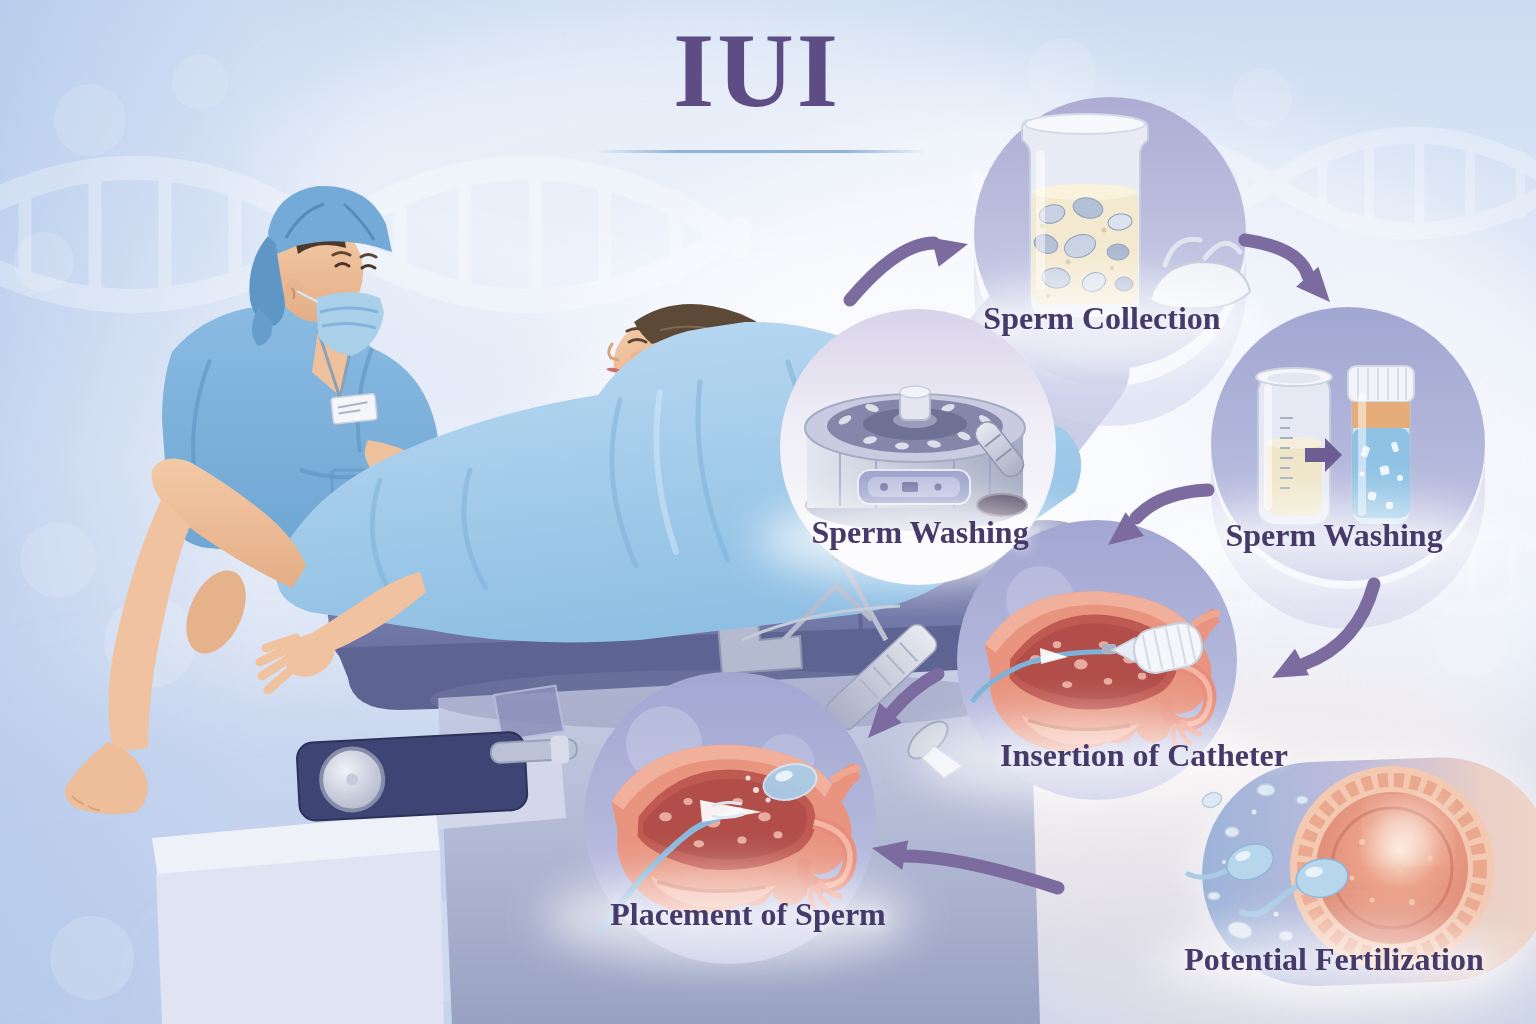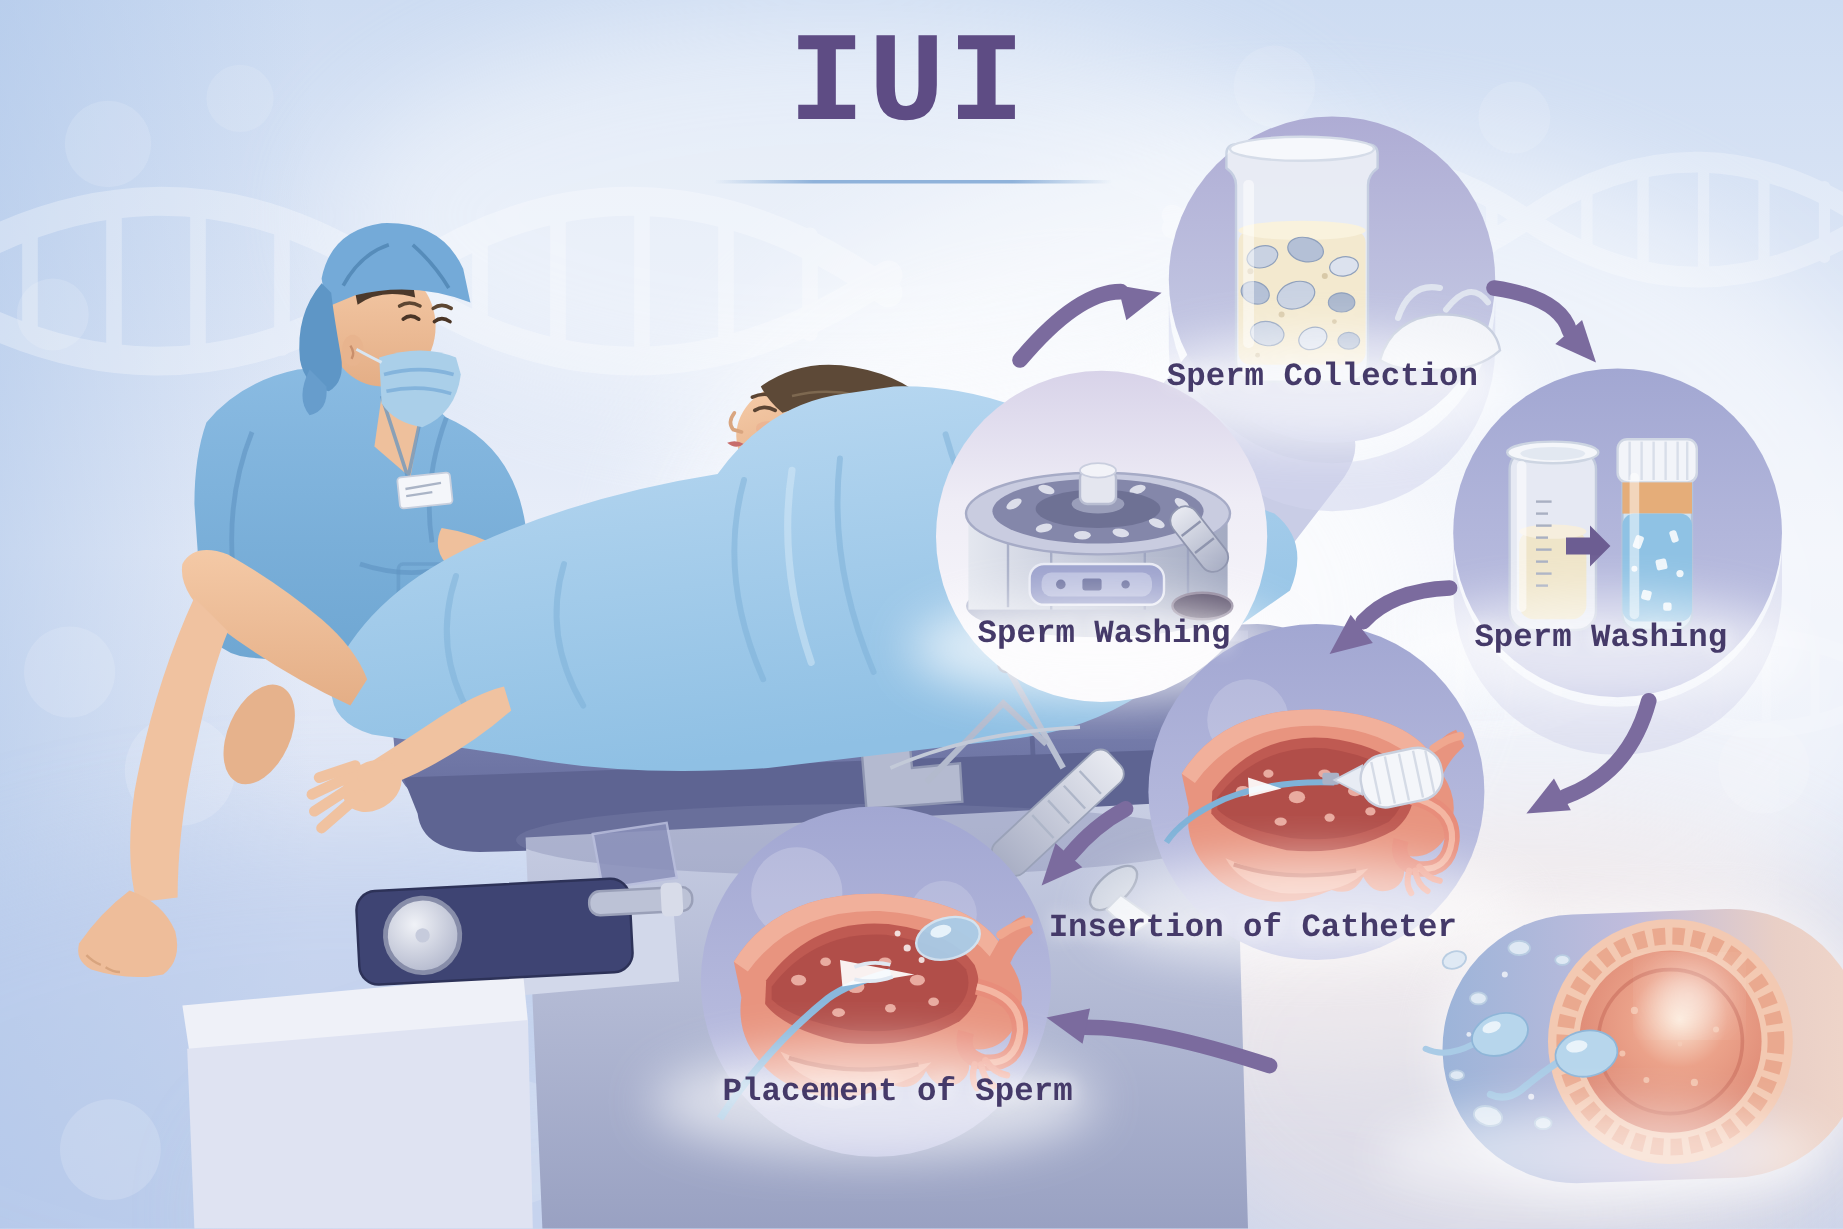--- a/index.html
+++ b/index.html
@@ -1,33 +1,33 @@
 <!DOCTYPE html>
 <html><head>
 <meta charset="utf-8">
 <style>
   html,body{margin:0;padding:0;background:#e6ecf7;}
   .canvas{
     position:relative;width:1536px;height:1024px;overflow:hidden;
-    font-family:Liberation Mono, monospace;
+    font-family:Liberation Serif, serif;
     background:linear-gradient(175deg,#cddcf2 0%,#e3eaf7 35%,#eef2fa 55%,#d6dff2 80%,#c5d2ec 100%);
   }
   svg.art{position:absolute;left:0;top:0;width:1536px;height:1024px;display:block;}
   .page-title{
     position:absolute;left:757px;top:18px;transform:translateX(-50%);
     font-size:106px;font-weight:700;color:#5e4c84;letter-spacing:3px;line-height:1;
   }
   .title-underline{
     position:absolute;left:595px;top:150px;width:332px;height:3px;
     background:linear-gradient(90deg,rgba(150,180,220,0),#8fb2da 25%,#8fb2da 75%,rgba(150,180,220,0));
     border-radius:2px;
   }
   .step-label{
     position:absolute;transform:translateX(-50%);
-    font-size:27px;font-weight:700;color:#453a69;letter-spacing:0px;white-space:nowrap;
+    font-size:32px;font-weight:700;color:#453a69;letter-spacing:0px;white-space:nowrap;
     text-shadow:0 0 14px rgba(255,255,255,.9);
   }
 </style>
 </head>
 <body>
 
 <div class="canvas">
 
 <svg class="art" viewBox="0 0 1536 1024">
   <defs>
@@ -539,16 +539,17 @@
     </g>
   </g>
 </svg>
 
 <div class="page-title">IUI</div>
 <div class="title-underline"></div>
 
 <div class="step-label" style="left:1102px;top:300px;">Sperm Collection</div>
 <div class="step-label" style="left:920px;top:514px;">Sperm Washing</div>
 <div class="step-label" style="left:1334px;top:517px;">Sperm Washing</div>
-<div class="step-label" style="left:1044px;top:737px;margin-top:22px;">Insertion of Catheter</div>
+<div class="step-label" style="left:1144px;top:737px;">Insertion of Catheter</div>
 <div class="step-label" style="left:748px;top:896px;">Placement of Sperm</div>
+<div class="step-label" style="left:1334px;top:941px;">Potential Fertilization</div>
 
 </div>
 
 </body></html>

